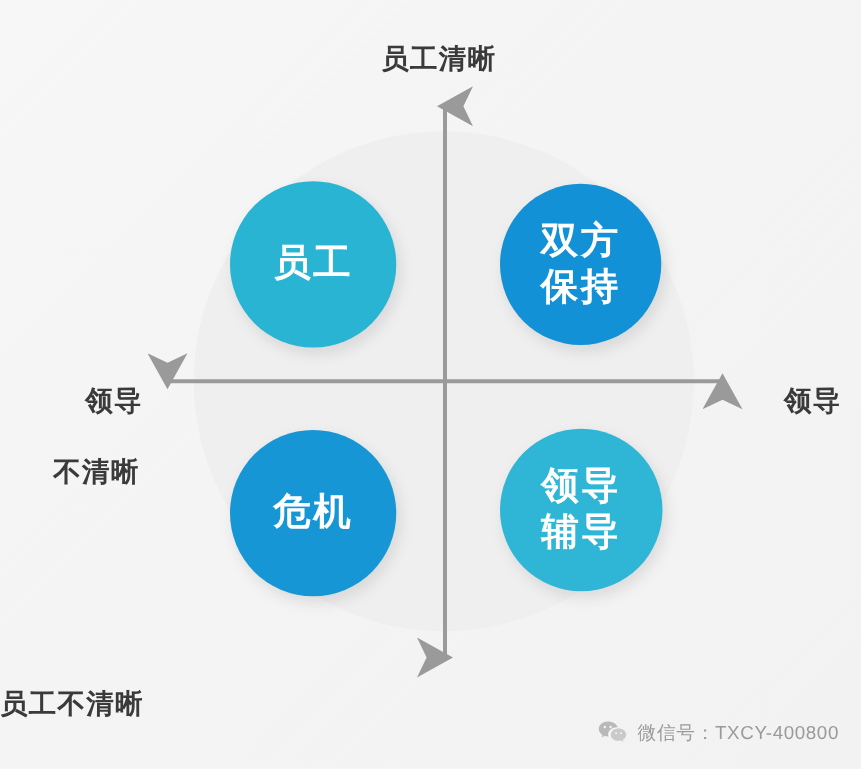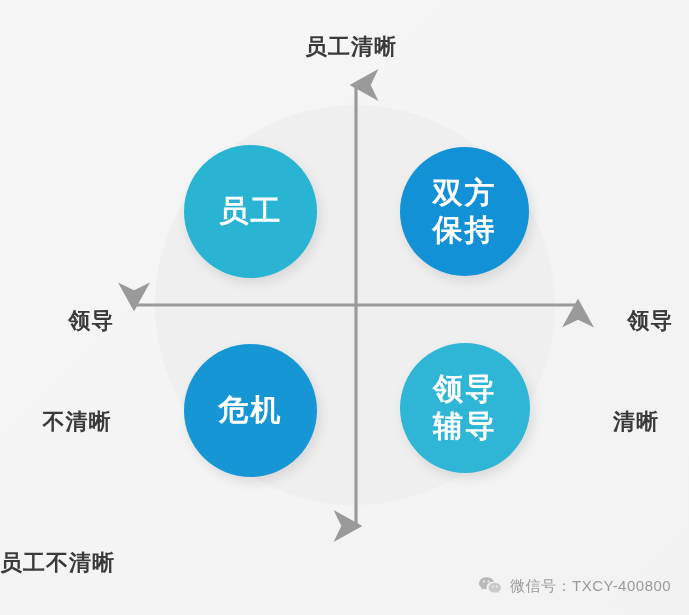--- a/index.html
+++ b/index.html
@@ -70,21 +70,21 @@
     top: 278px;
     width: 110px;
     text-align: center;
   }
   .axis-label-right {
     left: 588px;
     top: 278px;
     width: 96px;
     text-align: center;
   }
-  .axis-label .ln2 { display: block; margin-top: 44px; }
+  .axis-label .ln2 { display: block; }
 
   
   .bubble {
     position: absolute;
     border-radius: 50%;
     display: flex;
     flex-direction: column;
     align-items: center;
     justify-content: center;
     color: #ffffff;
@@ -154,21 +154,20 @@
 
   <div class="axis-label axis-label-bottom">员工不清晰</div>
 
   <div class="axis-label axis-label-left">
     <span class="ln1">领导</span>
     <span class="ln2">不清晰</span>
   </div>
 
   <div class="axis-label axis-label-right">
     <span class="ln1">领导</span>
-    <span class="ln2">清晰</span>
   </div>
 
   <div class="bubble" id="bubble-q2" style="background: rgb(41, 180, 212); color: rgb(255, 255, 255);">
     <span class="bl">员工</span>
   </div>
 
   <div class="bubble" id="bubble-q1" style="background: rgb(18, 145, 214); color: rgb(255, 255, 255);">
     <span class="bl">双方</span>
     <span class="bl">保持</span>
   </div>

